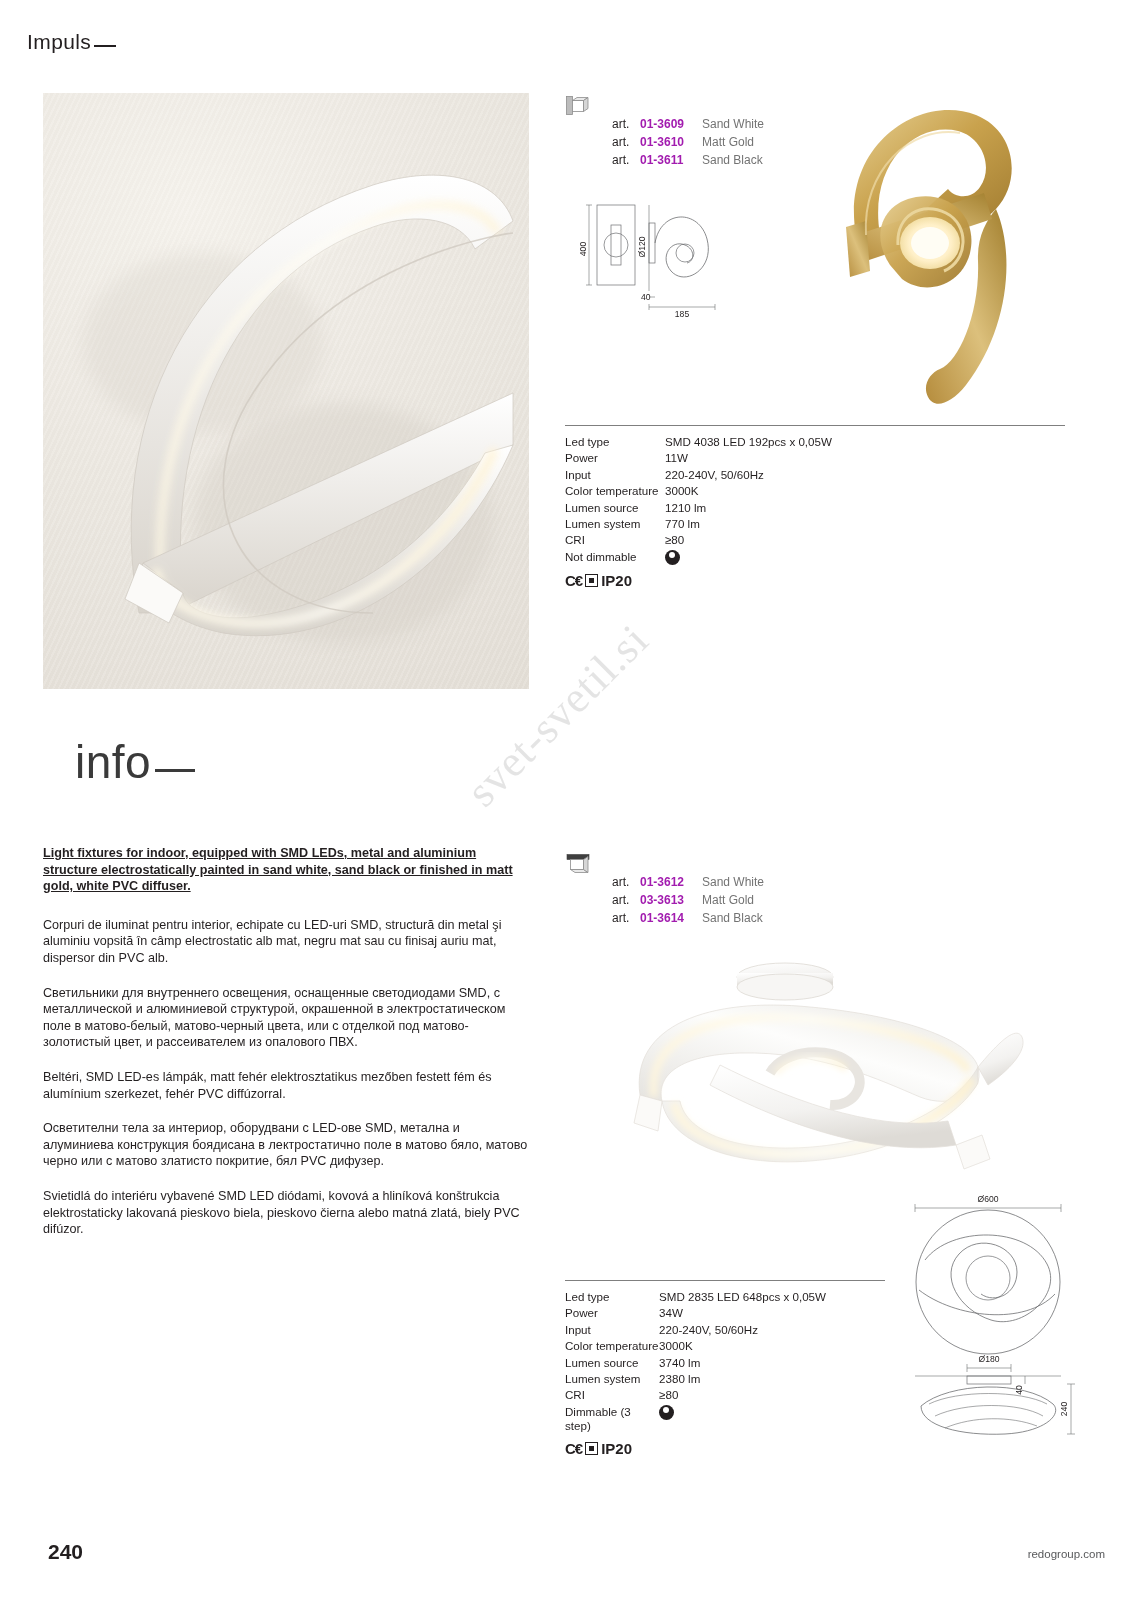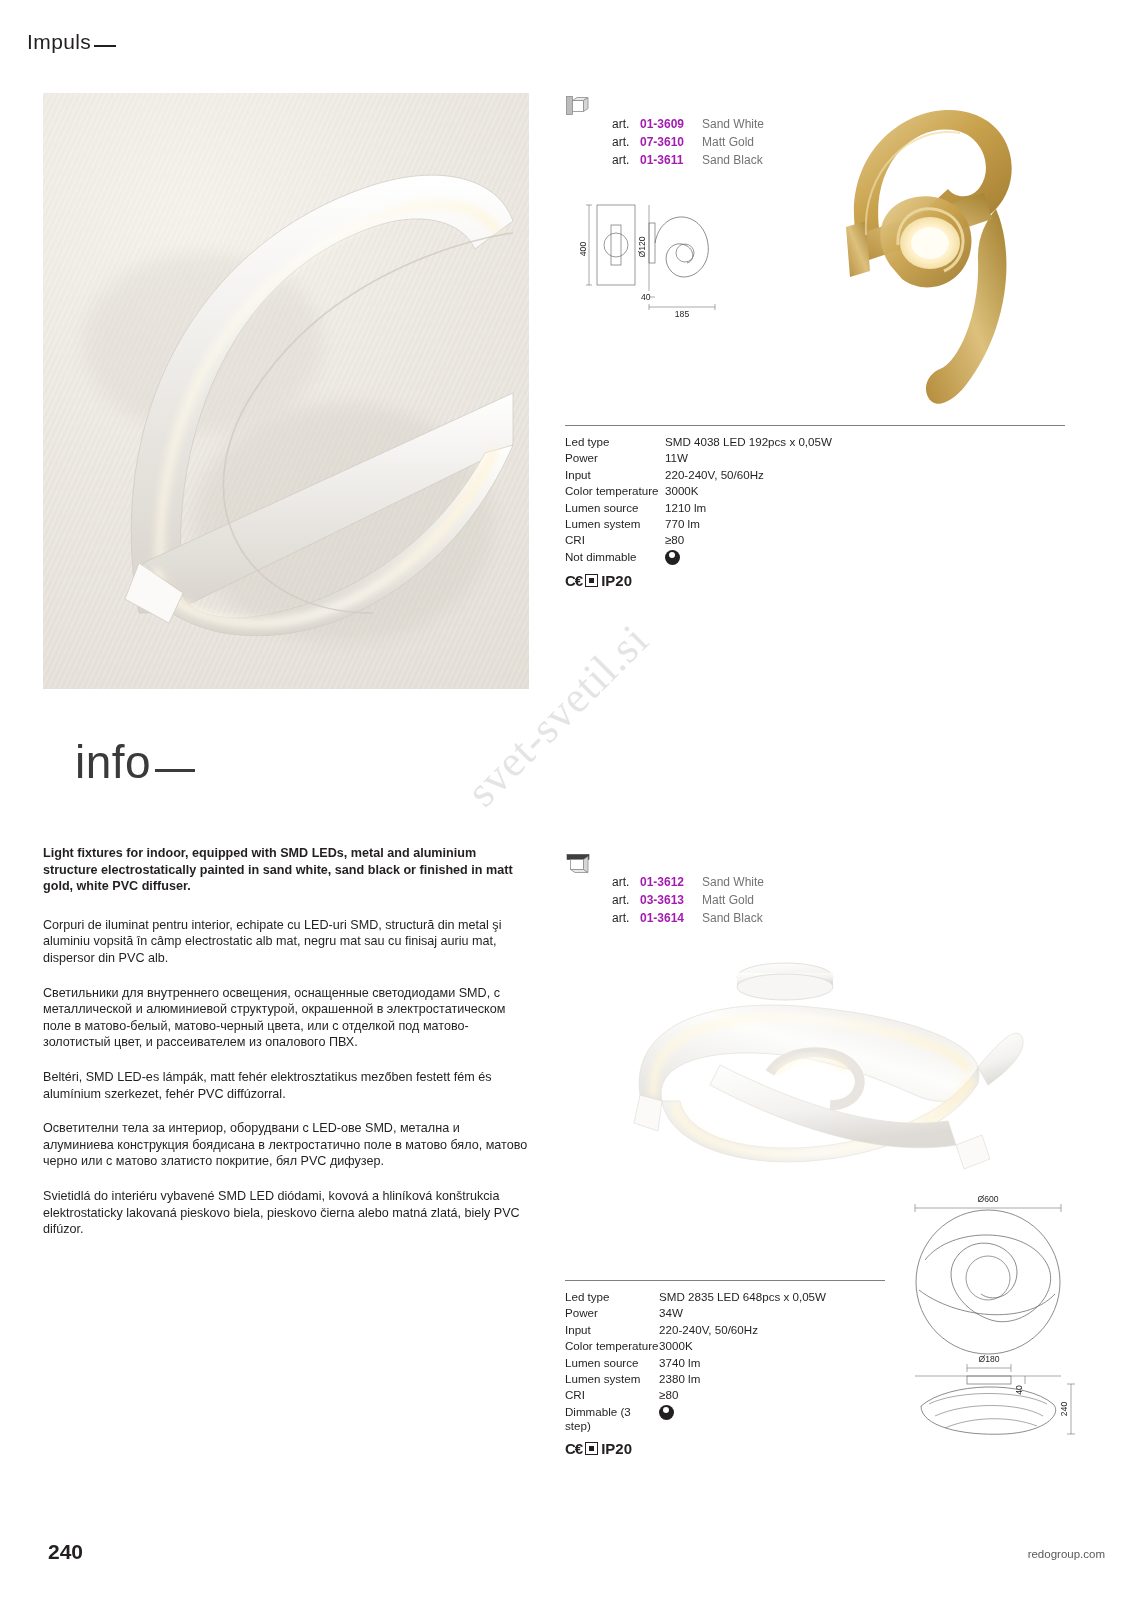--- a/index.html
+++ b/index.html
@@ -54,21 +54,21 @@
     display:inline-block; width:40px; height:3px; background:#3a3a3a;
     vertical-align:6px; margin-left:4px;
   }
   .info-col {
     position:absolute; left:43px; top:845px; width:490px;
   }
   .info-col p {
     margin:0 0 18px 0;
     font-size:12.6px; line-height:16.6px; color:#231f20;
   }
-  .info-col p.lead { font-weight:bold; margin-bottom:22px; }
+  .info-col p.lead { font-weight:bold; margin-bottom:22px;text-decoration:underline; }
 
   
   .rcol { position:absolute; left:565px; top:0; width:523px; height:1600px; }
 
   .art-block { position:absolute; }
   .art-icon {
     position:absolute; left:0; top:2px; width:28px; height:26px;
   }
   .art-rows { position:absolute; left:47px; top:0;margin-top:25px; }
   .art-row { display:flex; align-items:baseline; height:18px; font-size:12px; }
@@ -212,21 +212,21 @@
         <path d="M18.5,6.5 L23,3.5 L23,14.5 L18.5,17.5 Z" fill="#d6d6d6" stroke="#8d8d8d" stroke-width="0.8"></path>
       </svg>
       <div class="art-rows">
         <div class="art-row">
           <span class="lbl">art.</span>
           <span class="code">01-3609</span>
           <span class="fin">Sand White</span>
         </div>
         <div class="art-row">
           <span class="lbl">art.</span>
-          <span class="code">07-3610</span>
+          <span class="code">01-3610</span>
           <span class="fin">Matt Gold</span>
         </div>
         <div class="art-row">
           <span class="lbl">art.</span>
           <span class="code">01-3611</span>
           <span class="fin">Sand Black</span>
         </div>
       </div>
     </div>
 

